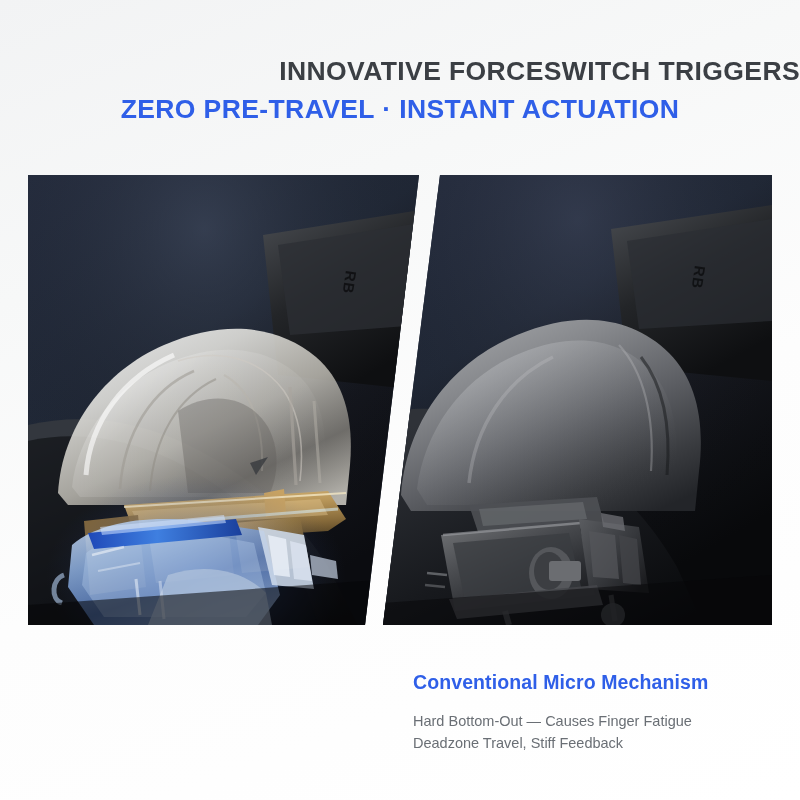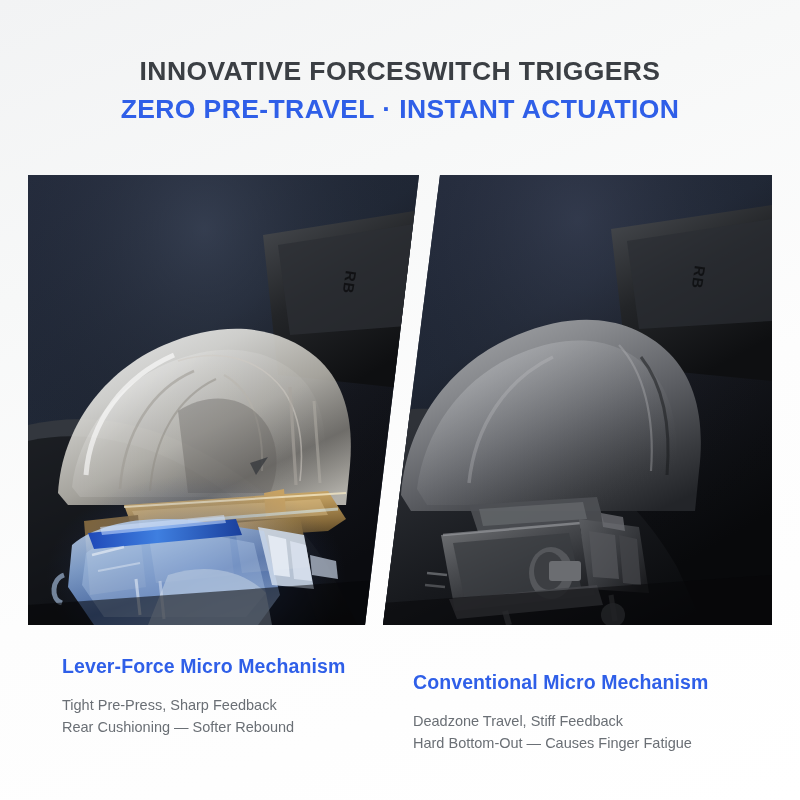--- a/index.html
+++ b/index.html
@@ -27,20 +27,21 @@
     text-align: center;
   }
   #title-line1 {
     position: absolute;
     top: 56px; left: 0; width: 800px;
     font-size: 26.5px;
     font-weight: bold;
     letter-spacing: 0.4px;
     color: #3b3f44;
     white-space: nowrap;
+    text-align: right;
   }
   #title-line2 {
     position: absolute;
     top: 94px; left: 0; width: 800px;
     font-size: 26.5px;
     font-weight: bold;
     letter-spacing: 0.4px;
     color: #2f5fe8;
     white-space: nowrap;
   }
@@ -341,25 +342,20 @@
         <path d="M 42,410 L 62,412" stroke="#6e7074" stroke-width="2.5" opacity="0.6"></path>
         <path d="M 122,436 L 126,450" stroke="#4b4d51" stroke-width="6" opacity="0.7"></path>
         <path d="M 228,420 L 232,446" stroke="#46484c" stroke-width="5" opacity="0.65"></path>
         <circle cx="230" cy="440" r="12" fill="#3d3f43" opacity="0.85"></circle>
       </g>
 
       <path d="M 0,428 L 389,400 L 389,450 L 0,450 Z" fill="#050507" opacity="0.5"></path>
     </svg>
   </div>
 
-  <div class="caption" id="caption-left">
-    <div class="caption-title">Lever-Force Micro Mechanism</div>
-    <div class="caption-line">Tight Pre-Press, Sharp Feedback</div>
-    <div class="caption-line">Rear Cushioning — Softer Rebound</div>
-  </div>
 
   <div class="caption" id="caption-right">
     <div class="caption-title">Conventional Micro Mechanism</div>
+    <div class="caption-line">Hard Bottom-Out — Causes Finger Fatigue</div>
     <div class="caption-line">Deadzone Travel, Stiff Feedback</div>
-    <div class="caption-line">Hard Bottom-Out — Causes Finger Fatigue</div>
   </div>
 
 </div>
 
 </body></html>

